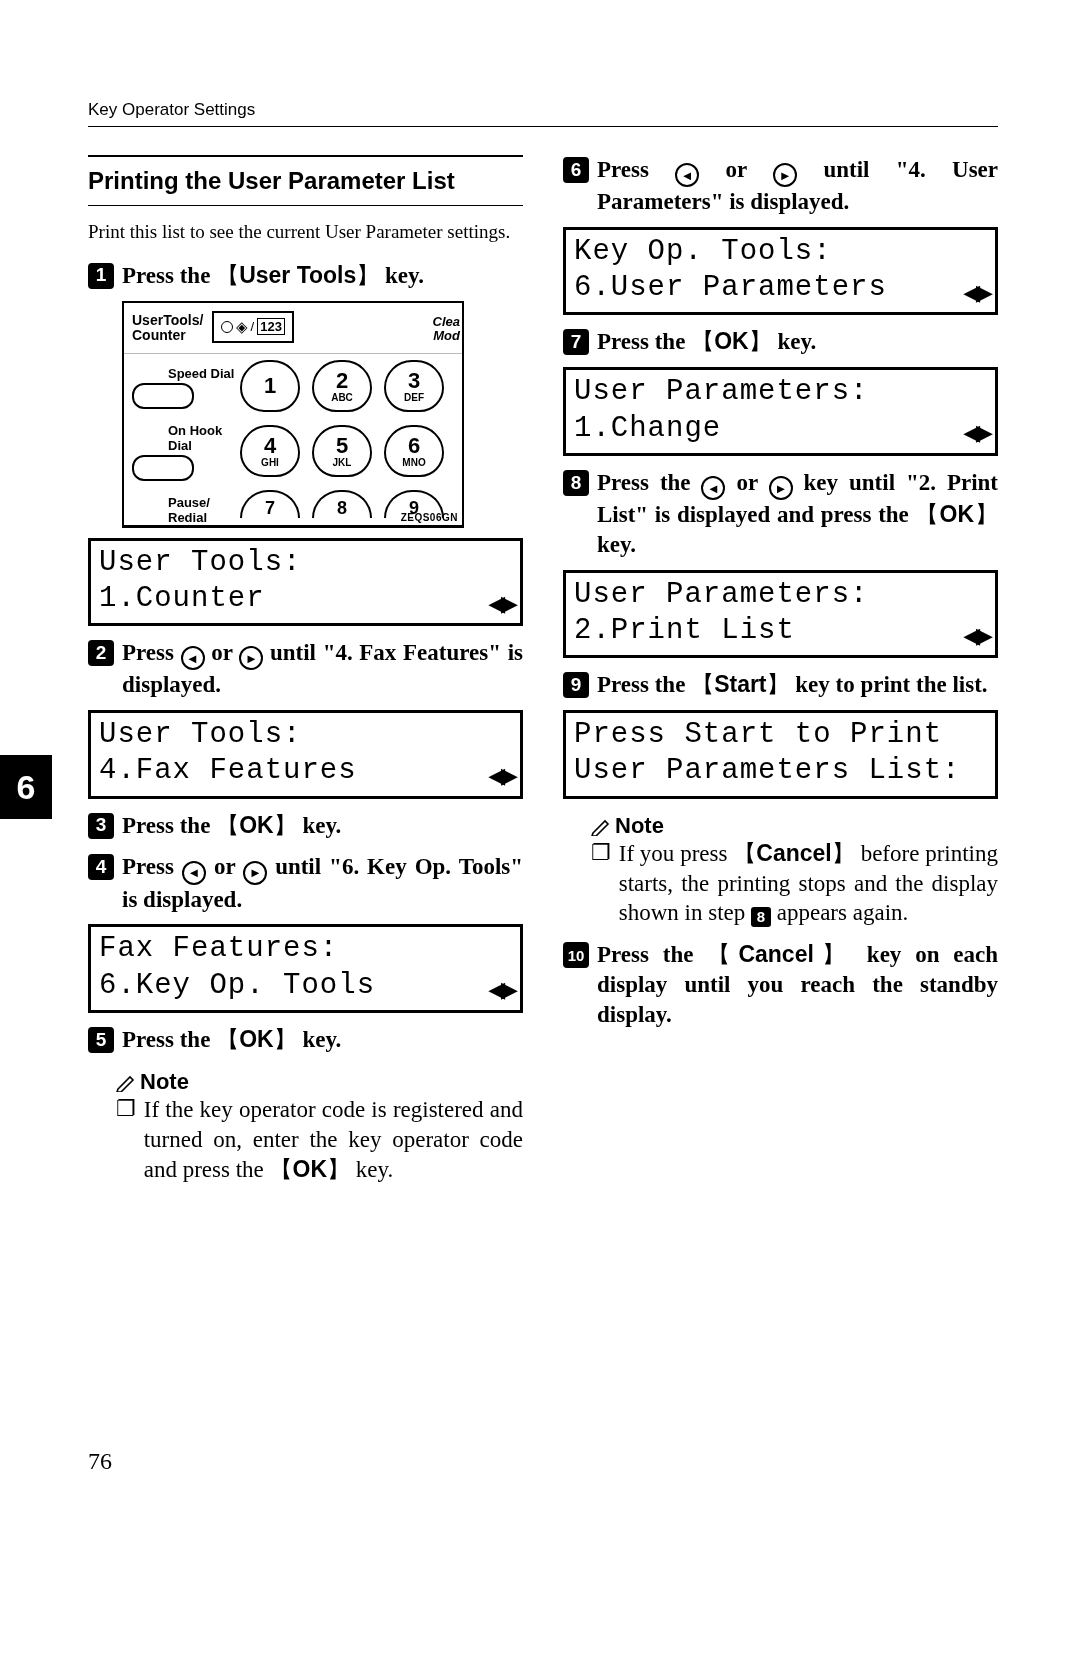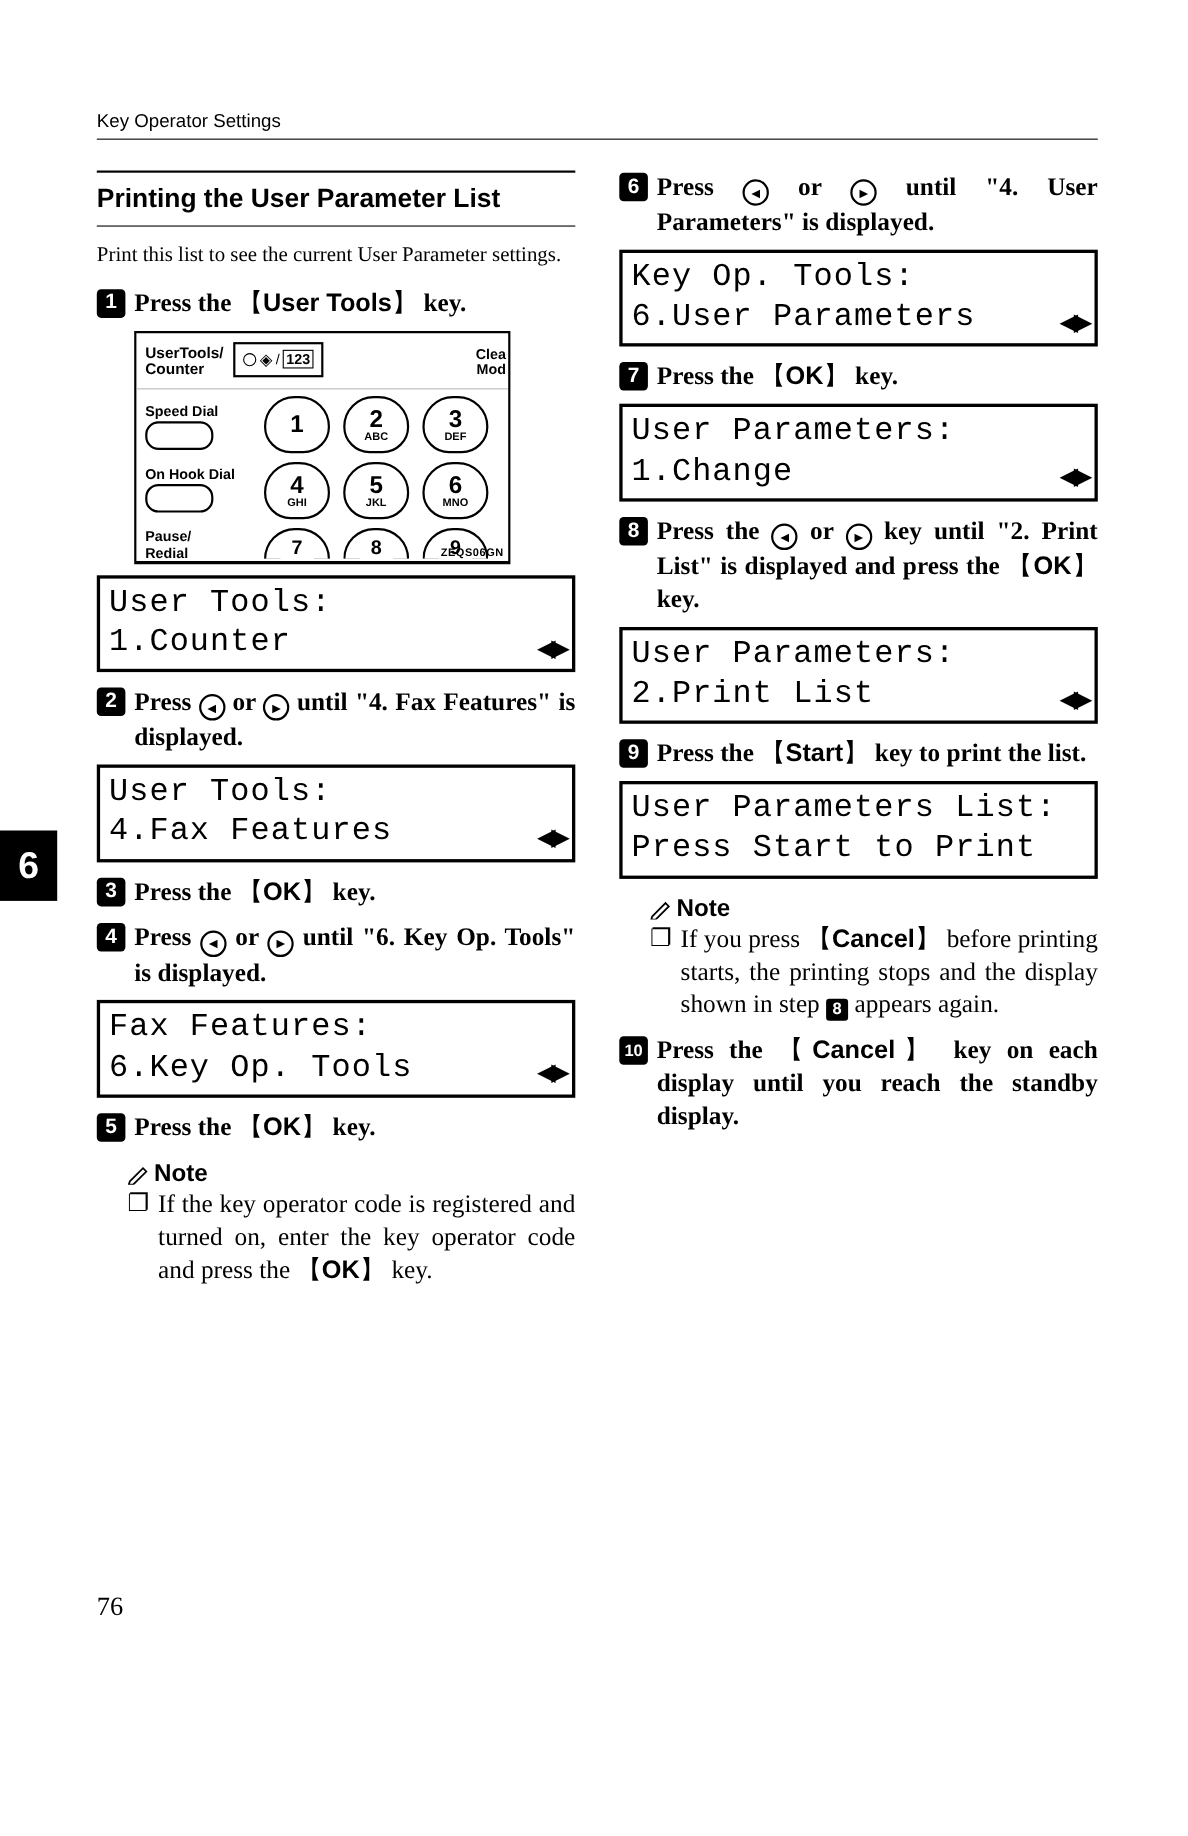--- a/index.html
+++ b/index.html
@@ -191,31 +191,32 @@
     padding: 0 2px;
     font-size: 13px;
     font-weight: bold;
   }
   .figure .clea {
     margin-left: auto;
     font-weight: bold;
     font-size: 13px;
     text-align: right;
     line-height: 1.05;
+    font-style: italic;
   }
   .figure .body {
     display: flex;
     padding: 6px 0 0 8px;
   }
   .figure .leftlabels {
     width: 108px;
     font-weight: bold;
     font-size: 13px;
   }
-  .figure .lbl { margin-top: 6px; }
+  .figure .lbl { margin-top: 6px; margin-left: 36px; }
   .figure .oval {
     width: 58px; height: 22px;
     border: 2px solid #000;
     border-radius: 12px;
     margin-top: 2px;
   }
   .figure .keypad {
     display: grid;
     grid-template-columns: repeat(3, 60px);
     gap: 6px 12px;
@@ -469,22 +470,22 @@
       </div>
 
       <div class="step">
         <span class="step-badge">9</span>
         <span class="step-text">
           <span>Press the </span><span class="key">Start</span><span> key to print the list.</span>
         </span>
       </div>
 
       <div class="lcd">
+        <div>Press Start to Print</div>
         <div>User Parameters List:</div>
-        <div>Press Start to Print</div>
       </div>
 
       <div class="note-head">
         <svg width="20" height="20">
             <path d="M2 17 L14 5 L17 8 L5 20 L1 20 Z" fill="none" stroke="#000" stroke-width="1.6"></path>
           </svg><span>Note</span>
       </div>
       <div class="note-body">
         <span class="bullet">❐</span>
         <span class="btext">

